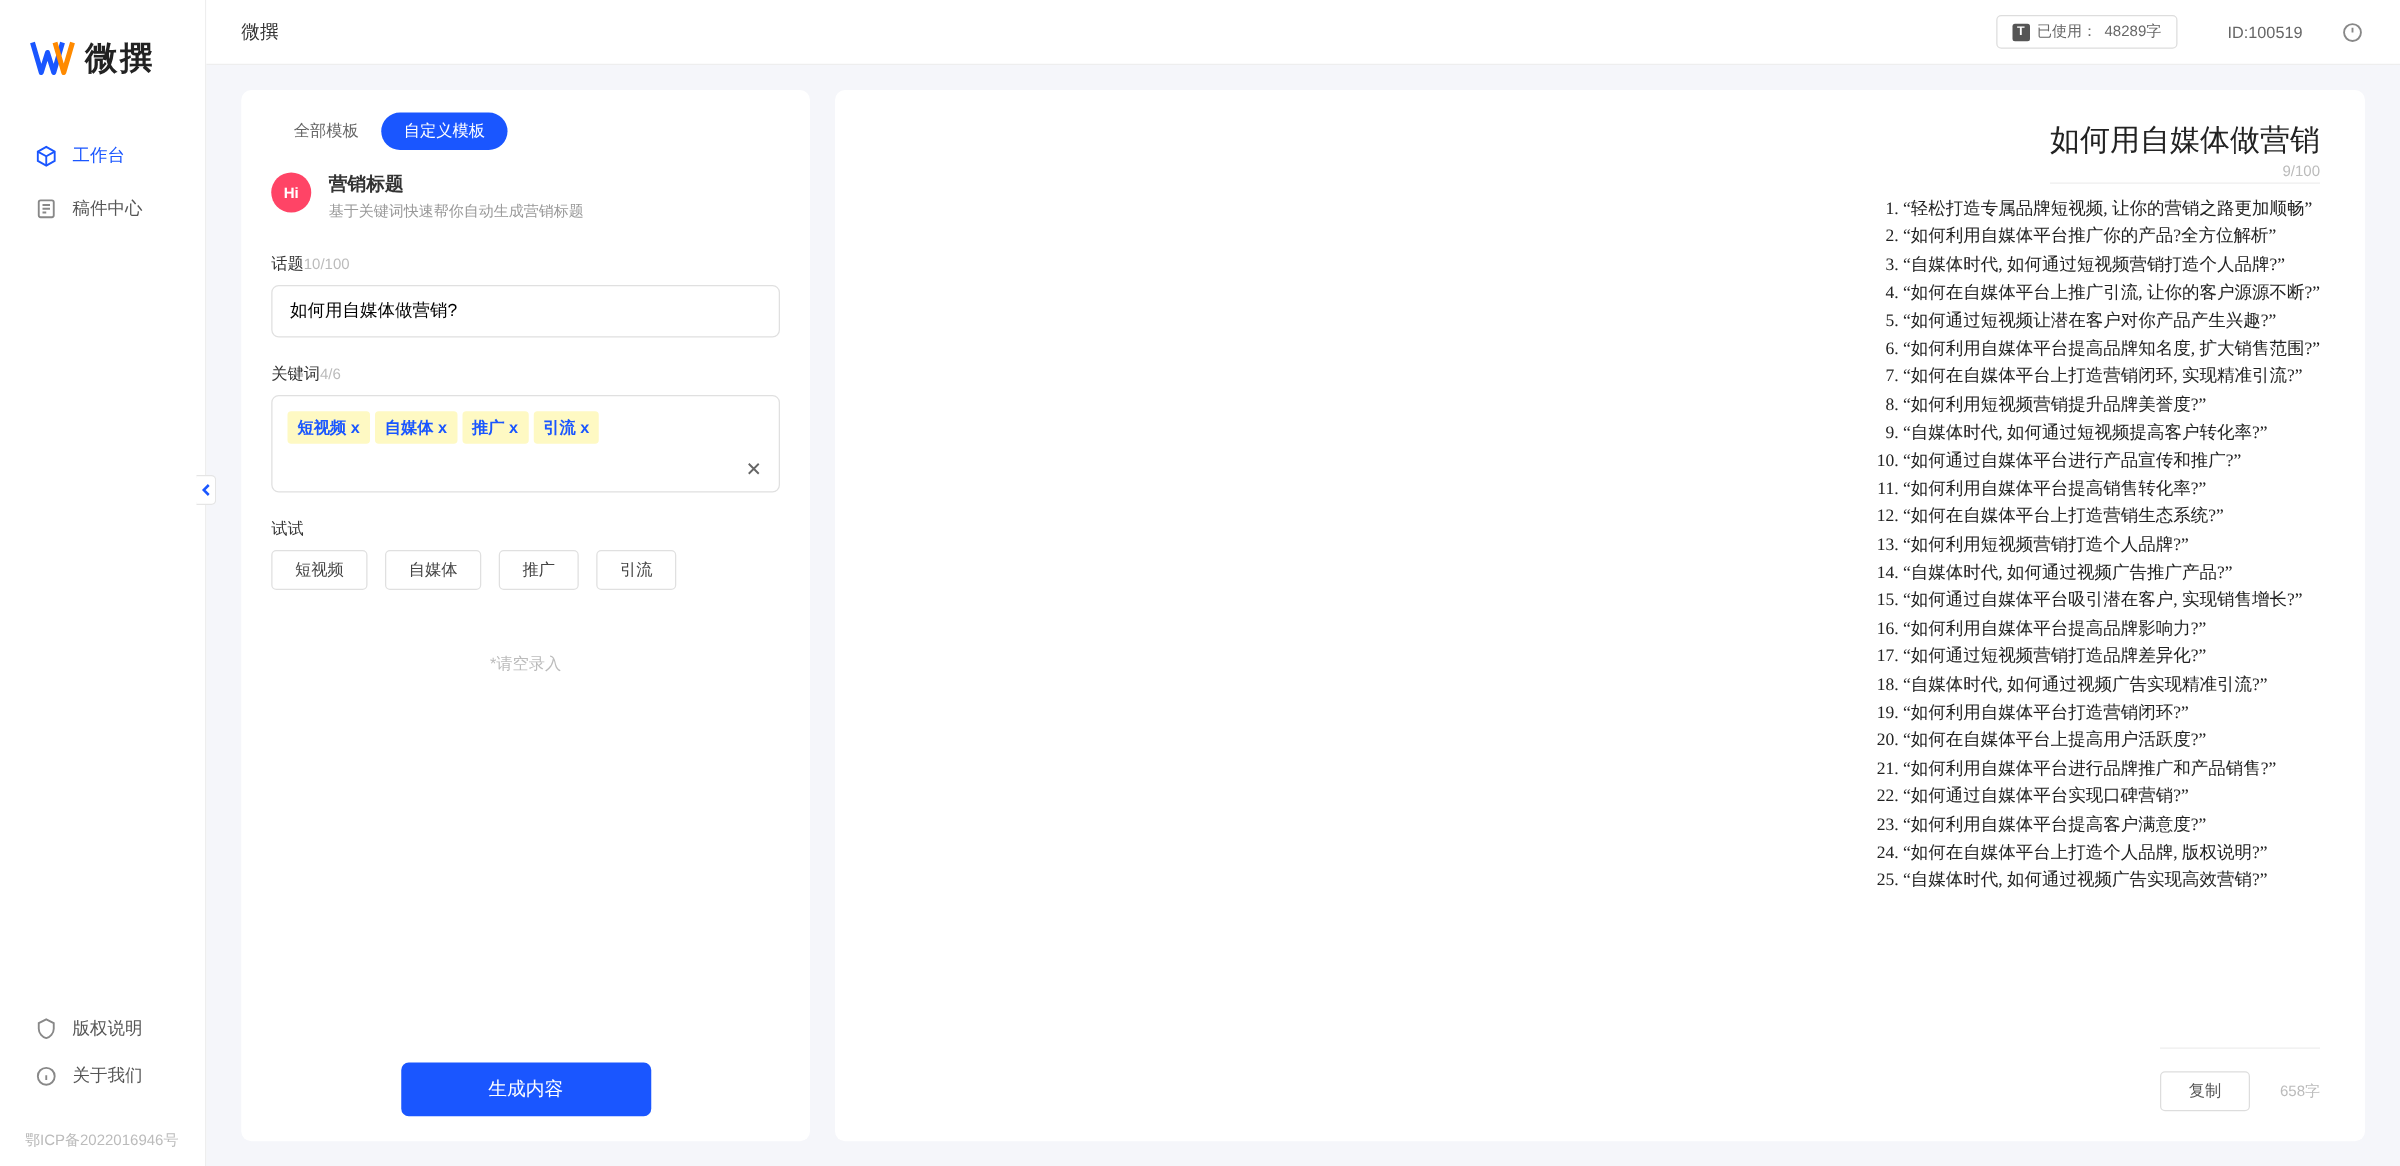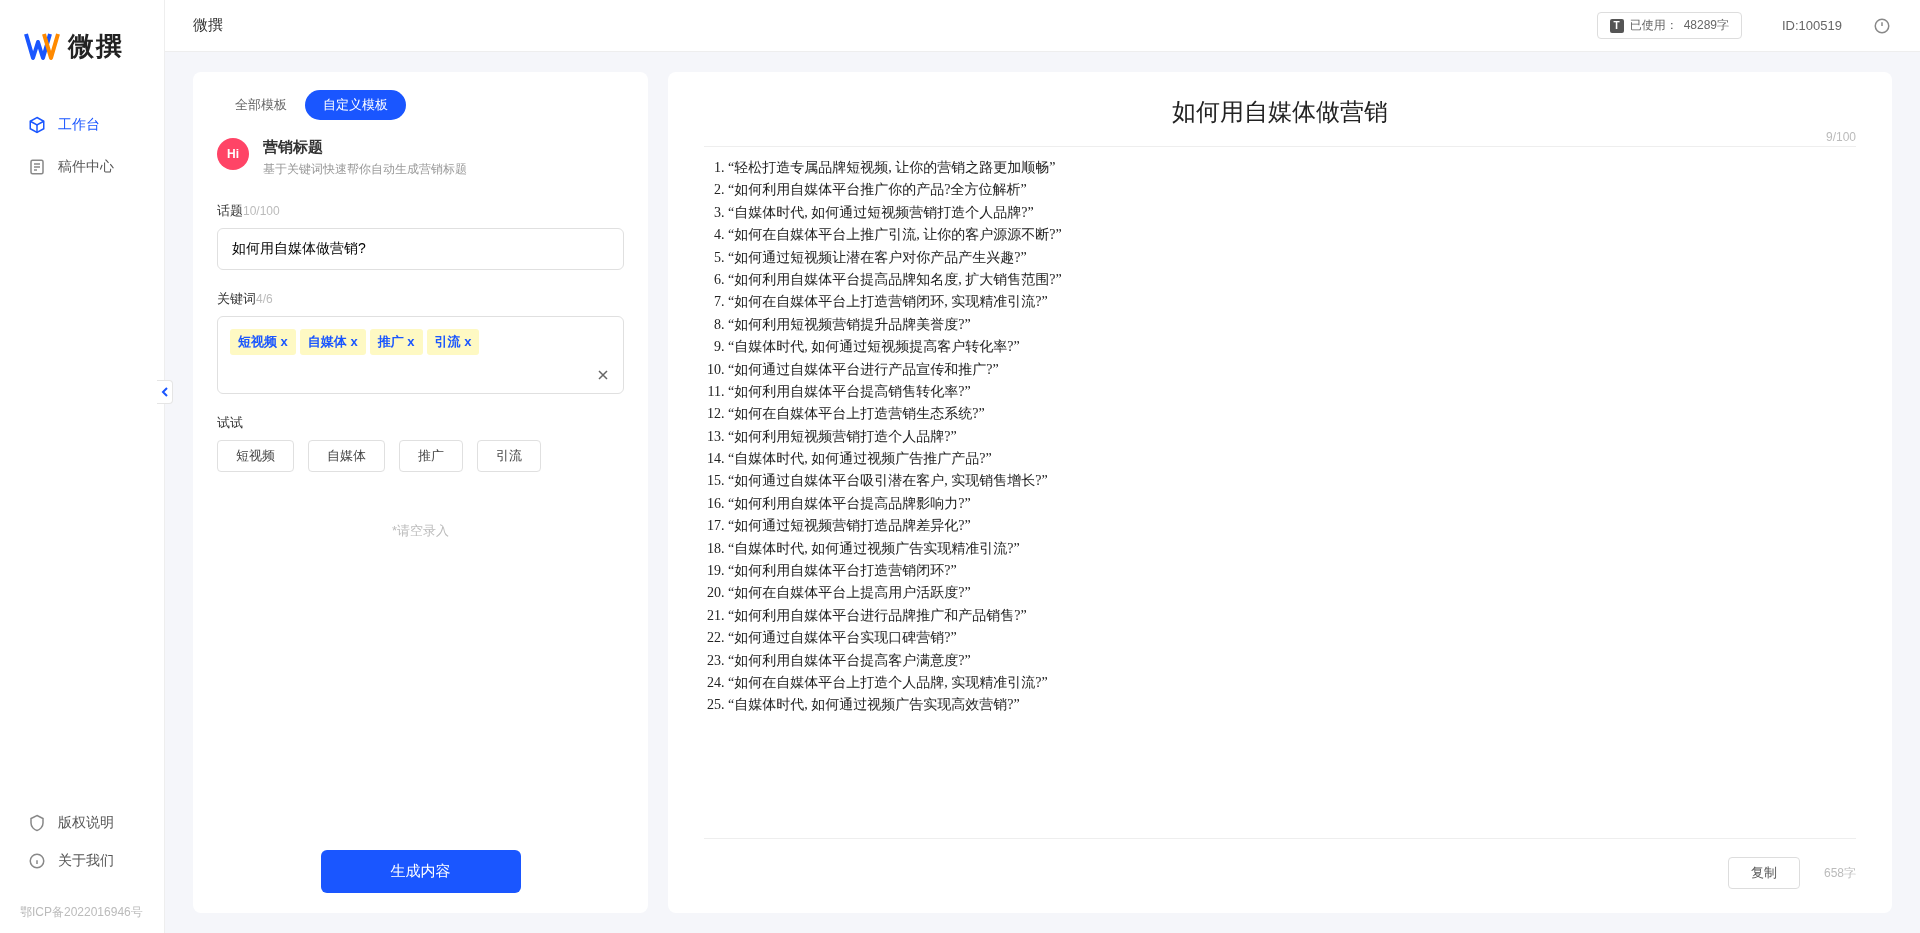--- a/index.html
+++ b/index.html
@@ -58,21 +58,21 @@
 
 .suggest-row { display: flex; gap: 14px; flex-wrap: wrap; align-items: flex-end; }
 .suggest-chip { border: 1px solid #e0e0e0; border-radius: 4px; padding: 6px 18px; font-size: 13px; color: #444; cursor: pointer; background: #fff; }
 
 .fill-required { text-align: center; color: #bbb; font-size: 13px; margin-top: 30px; }
 
 .panel-left-footer { margin-top: auto; }
 .generate-btn { width: 200px; margin: 0 auto; display: block; background: #1a56ff; color: #fff; border: none; border-radius: 6px; padding: 12px 0; font-size: 15px; cursor: pointer; }
 
 
-.panel-right { flex: 1; background: #fff; border-radius: 8px; padding: 24px 36px; display: flex; flex-direction: column; overflow: hidden; }
+.panel-right { flex: 1; background: #fff; border-radius: 8px; padding: 24px 36px; display: flex; flex-direction: column; overflow: hidden; align-items: flex-end; }
 .result-title-row { display: flex; align-items: baseline; justify-content: center; position: relative; border-bottom: 1px solid #eee; padding-bottom: 18px; margin-bottom: 10px; }
 .result-title { font-size: 24px; font-family: "Songti SC", "SimSun", serif; color: #222; }
 .result-title-count { position: absolute; right: 0; bottom: 2px; font-size: 12px; color: #bbb; }
 
 .result-body { flex: 1; overflow: auto; font-family: "Songti SC", "SimSun", serif; color: #222; }
 .result-body ol { list-style-position: outside; padding-left: 24px; }
 .result-body li { line-height: 1.6; font-size: 14px; }
 
 .result-footer { border-top: 1px solid #eee; padding-top: 18px; display: flex; justify-content: flex-end; align-items: center; gap: 24px; }
 .copy-btn { border: 1px solid #ddd; background: #fff; border-radius: 4px; padding: 6px 22px; font-size: 13px; color: #555; cursor: pointer; }
@@ -244,21 +244,21 @@
               <li>“自媒体时代, 如何通过视频广告推广产品?”</li>
               <li>“如何通过自媒体平台吸引潜在客户, 实现销售增长?”</li>
               <li>“如何利用自媒体平台提高品牌影响力?”</li>
               <li>“如何通过短视频营销打造品牌差异化?”</li>
               <li>“自媒体时代, 如何通过视频广告实现精准引流?”</li>
               <li>“如何利用自媒体平台打造营销闭环?”</li>
               <li>“如何在自媒体平台上提高用户活跃度?”</li>
               <li>“如何利用自媒体平台进行品牌推广和产品销售?”</li>
               <li>“如何通过自媒体平台实现口碑营销?”</li>
               <li>“如何利用自媒体平台提高客户满意度?”</li>
-              <li>“如何在自媒体平台上打造个人品牌, 实现精准引流?”</li>
+              <li>“如何在自媒体平台上打造个人品牌, 版权说明?”</li>
               <li>“自媒体时代, 如何通过视频广告实现高效营销?”</li>
             </ol>
         </div>
         <div class="result-footer">
           <button class="copy-btn">复制</button>
           <span class="char-count">658字</span>
         </div>
       </div>
     </div>
   </div>

